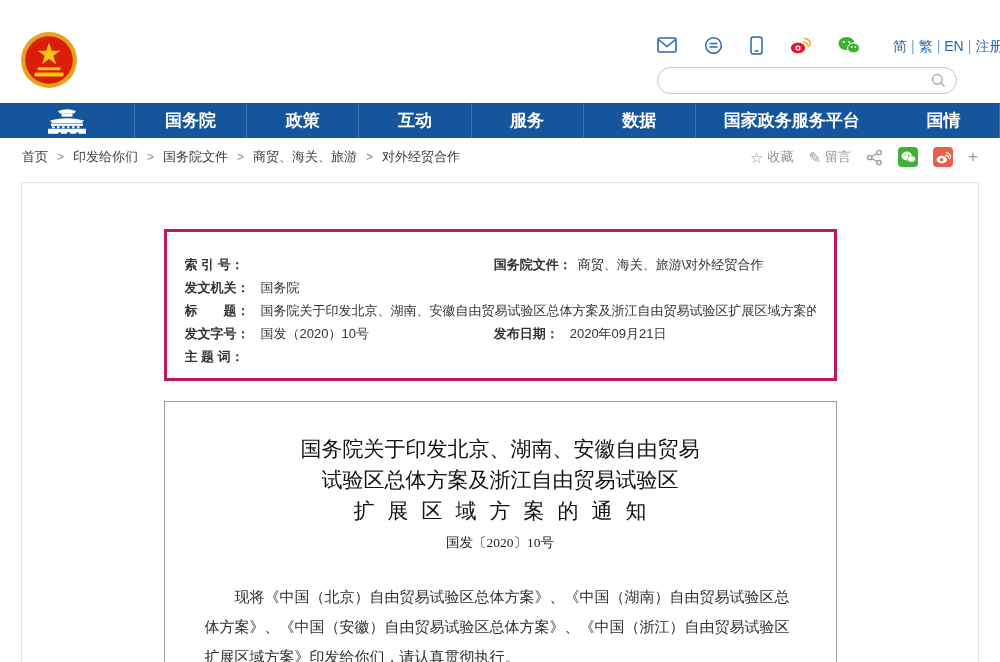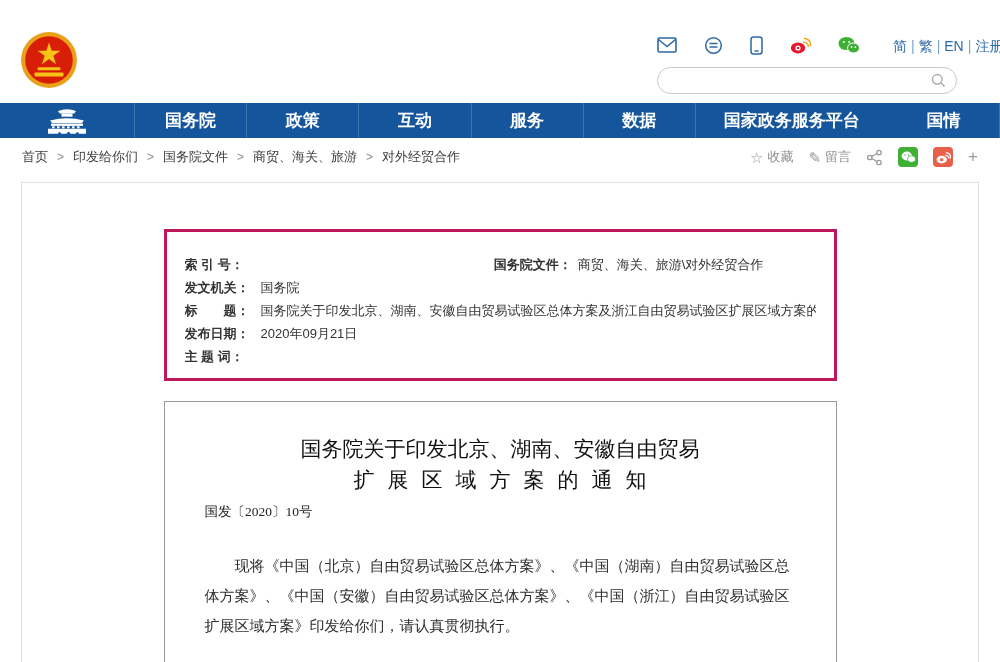--- a/index.html
+++ b/index.html
@@ -51,21 +51,21 @@
   .meta-cell-l { flex:0 0 49%; display:flex; }
   .meta-cell-r { flex:1; display:flex; }
   .meta-label { font-weight:bold; flex:0 0 70px; }
   .meta-label.wide-gap { letter-spacing:0; }
   .meta-value { margin-left:6px; }
 
   .doc-box { width:673px; margin:20px auto 0; border:1px solid #9a9a9a; padding:32px 40px 46px;
     font-family:"Liberation Serif","DejaVu Serif",serif; color:#333; min-height:320px; }
   .doc-title { text-align:center; font-size:21px; font-weight:normal; color:#111; line-height:31px; }
   .doc-title .spaced { letter-spacing:0.62em; text-indent:0.62em; }
-  .doc-number { text-align:left; font-size:13.5px; color:#222; margin-top:7px; }
+  .doc-number { text-align:center; font-size:13.5px; color:#222; margin-top:7px; }
   .doc-body { font-size:15px; line-height:30px; margin-top:30px; color:#2f2f2f; }
   .doc-para { text-indent:2em; }
 </style>
 </head>
 <body>
 
 <div class="header">
   <div class="logo-wrap">
     <svg class="emblem" viewBox="0 0 56 56">
       <circle cx="28" cy="28" r="27" fill="#e9a11a"></circle>
@@ -222,34 +222,39 @@
       <span class="meta-cell-l">
         <span class="meta-label">发文机关：</span>
         <span class="meta-value">国务院</span>
       </span>
     </div>
     <div class="meta-row">
       <span class="meta-label wide-gap">标　　题：</span>
       <span class="meta-value">国务院关于印发北京、湖南、安徽自由贸易试验区总体方案及浙江自由贸易试验区扩展区域方案的通知</span>
     </div>
     <div class="meta-row">
+      <span class="meta-cell-l">
+        <span class="meta-label">发文字号：</span>
+        <span class="meta-value">国发（2020）10号</span>
+      </span>
       <span class="meta-cell-r">
         <span class="meta-label">发布日期：</span>
         <span class="meta-value">2020年09月21日</span>
       </span>
     </div>
     <div class="meta-row">
       <span class="meta-label">主 题 词：</span>
       <span class="meta-value"></span>
     </div>
   </div>
 
   <div class="doc-box">
     <div class="doc-title">
       <div>国务院关于印发北京、湖南、安徽自由贸易</div>
+      <div>试验区总体方案及浙江自由贸易试验区</div>
       <div class="spaced">扩展区域方案的通知</div>
     </div>
     <div class="doc-number">国发〔2020〕10号</div>
 
     <div class="doc-body">
       <div class="doc-para">现将《中国（北京）自由贸易试验区总体方案》、《中国（湖南）自由贸易试验区总体方案》、《中国（安徽）自由贸易试验区总体方案》、《中国（浙江）自由贸易试验区扩展区域方案》印发给你们，请认真贯彻执行。</div>
 
     </div>
   </div>
 

